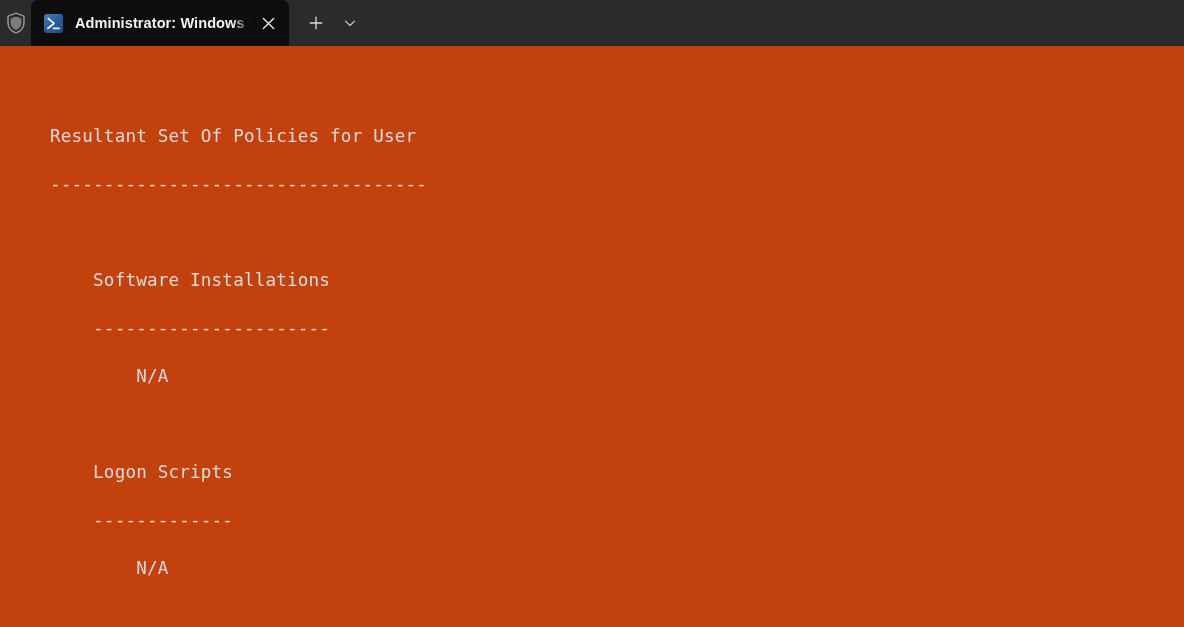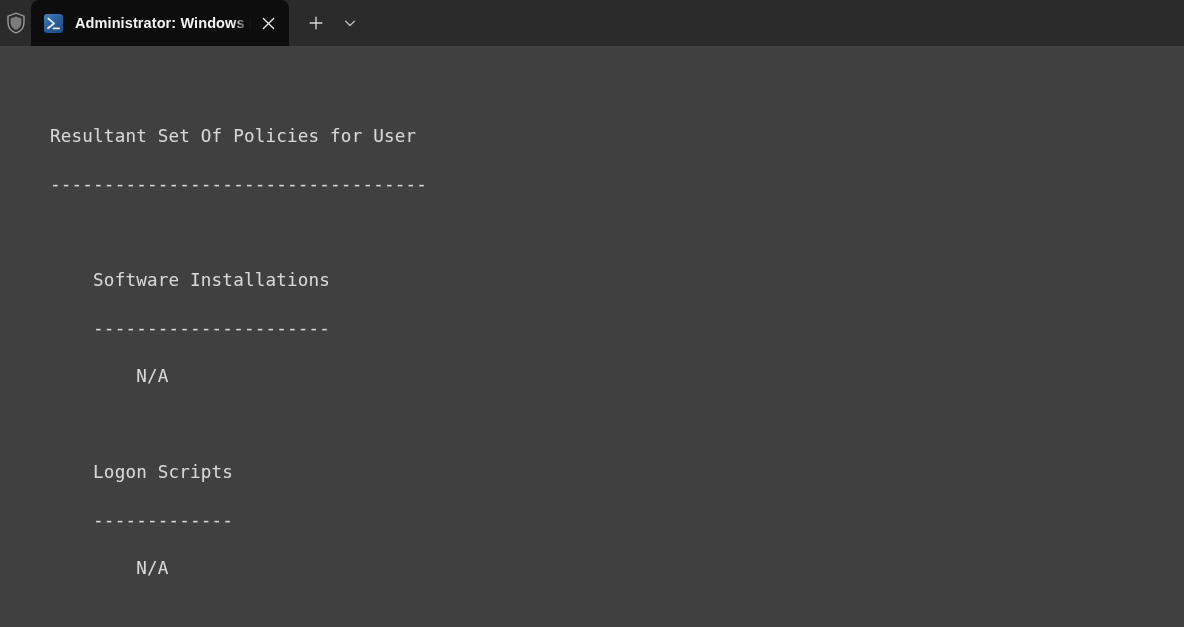--- a/index.html
+++ b/index.html
@@ -103,21 +103,21 @@
     align-items: center;
     justify-content: center;
     border-radius: 4px;
     flex: 0 0 auto;
   }
   .tabbar-btn.first { margin-left: 10px; }
   .tabbar-btn svg { display: block; }
 
   
   .terminal {
-    background: #404040;
+    background: #c2410c;
     height: 581px;
     box-sizing: border-box;
     padding: 0;
     overflow: hidden;
   }
 
   .term-text {
     margin: 0;
     padding: 66px 0 0 50px;
     font-family: "DejaVu Sans Mono", "Liberation Mono", monospace;

